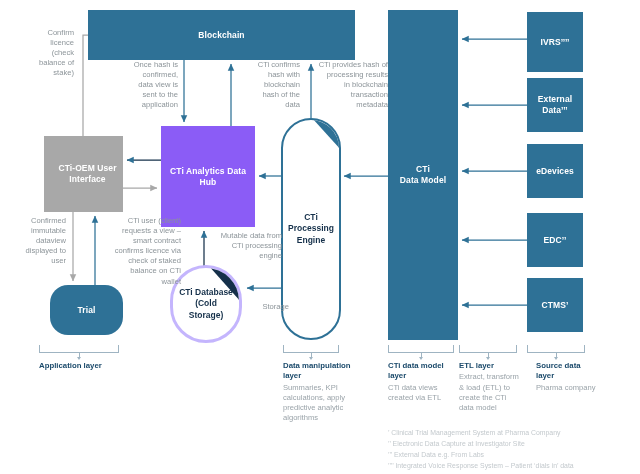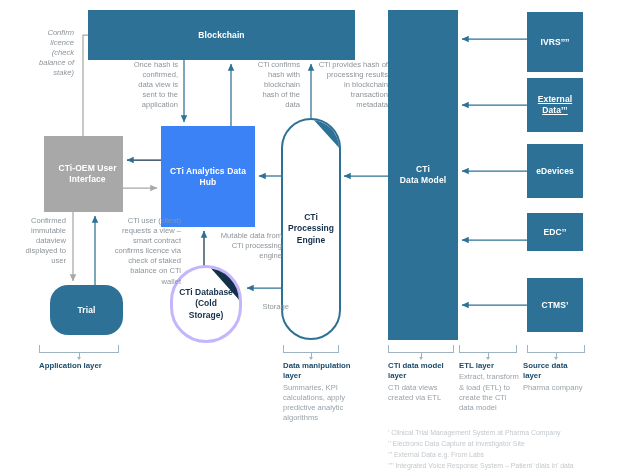--- a/index.html
+++ b/index.html
@@ -5,21 +5,21 @@
   html,body{margin:0;padding:0;background:#ffffff;}
   body{
     width:640px;height:474px;position:relative;overflow:hidden;
     font-family:"Liberation Sans","DejaVu Sans",sans-serif;
     -webkit-font-smoothing:antialiased;
   }
   #stage{position:absolute;left:0;top:0;width:640px;height:474px;}
   .node{position:absolute;box-sizing:border-box;display:flex;align-items:center;justify-content:center;text-align:center;}
   .node .lbl{color:#ffffff;font-weight:bold;font-size:8.5px;line-height:1.25;letter-spacing:.1px;}
   .teal{background:#2e7196;}
-  .navy{background:#3b82f6;}
+  .navy{background:#8b5cf6;}
   .grey{background:#a8a8a8;}
   .grey .lbl{color:#ffffff;margin-left:8px;}
   
   .stadium{position:absolute;box-sizing:border-box;background:#ffffff;display:flex;align-items:center;justify-content:center;text-align:center;overflow:hidden;}
   .stadium .lbl{position:relative;z-index:3;font-weight:bold;font-size:8.5px;line-height:1.3;}
   .stadium.navyline{border:3px solid #c4b5fd;}
   .stadium.navyline .lbl{color:#15304a;}
   .stadium.tealline{border:2.5px solid #2e7196;}
   .stadium.tealline .lbl{color:#15304a;}
   .corner{position:absolute;z-index:2;}
@@ -127,34 +127,34 @@
 
   <div class="node teal" style="left:388px;top:10px;width:70px;height:330px;">
     <span class="lbl" style="white-space:pre-line;">CTi
 Data Model</span>
   </div>
 
   <div class="node teal" style="left:527px;top:12px;width:56px;height:60px;">
     <span class="lbl" style="white-space:pre-line;">IVRS’’’’</span>
   </div>
   <div class="node teal" style="left:527px;top:78px;width:56px;height:54px;">
-    <span class="lbl" style="white-space:pre-line;text-decoration:underline;">External
+    <span class="lbl" style="white-space:pre-line;">External
 Data’’’</span>
   </div>
   <div class="node teal" style="left:527px;top:144px;width:56px;height:54px;">
     <span class="lbl" style="white-space:pre-line;">eDevices</span>
   </div>
-  <div class="node teal" style="left:527px;top:213px;width:56px;height:38px;">
+  <div class="node teal" style="left:527px;top:213px;width:56px;height:54px;">
     <span class="lbl" style="white-space:pre-line;">EDC’’</span>
   </div>
   <div class="node teal" style="left:527px;top:278px;width:56px;height:54px;">
     <span class="lbl" style="white-space:pre-line;">CTMS’</span>
   </div>
 
-  <div class="ann r" style="left:14px;top:28px;width:60px;white-space:pre-line;font-style:italic;">Confirm
+  <div class="ann r" style="left:14px;top:28px;width:60px;white-space:pre-line;">Confirm
 licence
 (check
 balance of
 stake)</div>
 
   <div class="ann r" style="left:118px;top:60px;width:60px;white-space:pre-line;">Once hash is
 confirmed,
 data view is
 sent to the
 application</div>
@@ -227,21 +227,21 @@
     <div class="t" style="white-space:pre-line;">ETL layer</div>
     <div class="d" style="white-space:pre-line;">Extract, transform
 &amp; load (ETL) to
 create the CTi
 data model</div>
   </div>
 
   <div class="bracket" style="left:527px;top:345px;width:58px;height:8px;"></div>
   <div class="tick" style="left:556px;top:353px;height:5px;"></div>
   <div class="tickhead" style="left:554px;top:357px;"></div>
-  <div class="layer" style="left:523px;top:361px;width:70px;">
+  <div class="layer" style="left:536px;top:361px;width:70px;">
     <div class="t" style="white-space:pre-line;">Source data
 layer</div>
     <div class="d" style="white-space:pre-line;">Pharma company</div>
   </div>
 
   <div class="foot" style="left:388px;top:428px;width:250px;">’ Clinical Trial Management System at Pharma Company</div>
   <div class="foot" style="left:388px;top:439px;width:250px;">’’ Electronic Data Capture at Investigator Site</div>
   <div class="foot" style="left:388px;top:450px;width:250px;">’’’ External Data e.g. From Labs</div>
   <div class="foot" style="left:388px;top:461px;width:250px;">’’’’ Integrated Voice Response System – Patient ‘dials in’ data</div>
 

